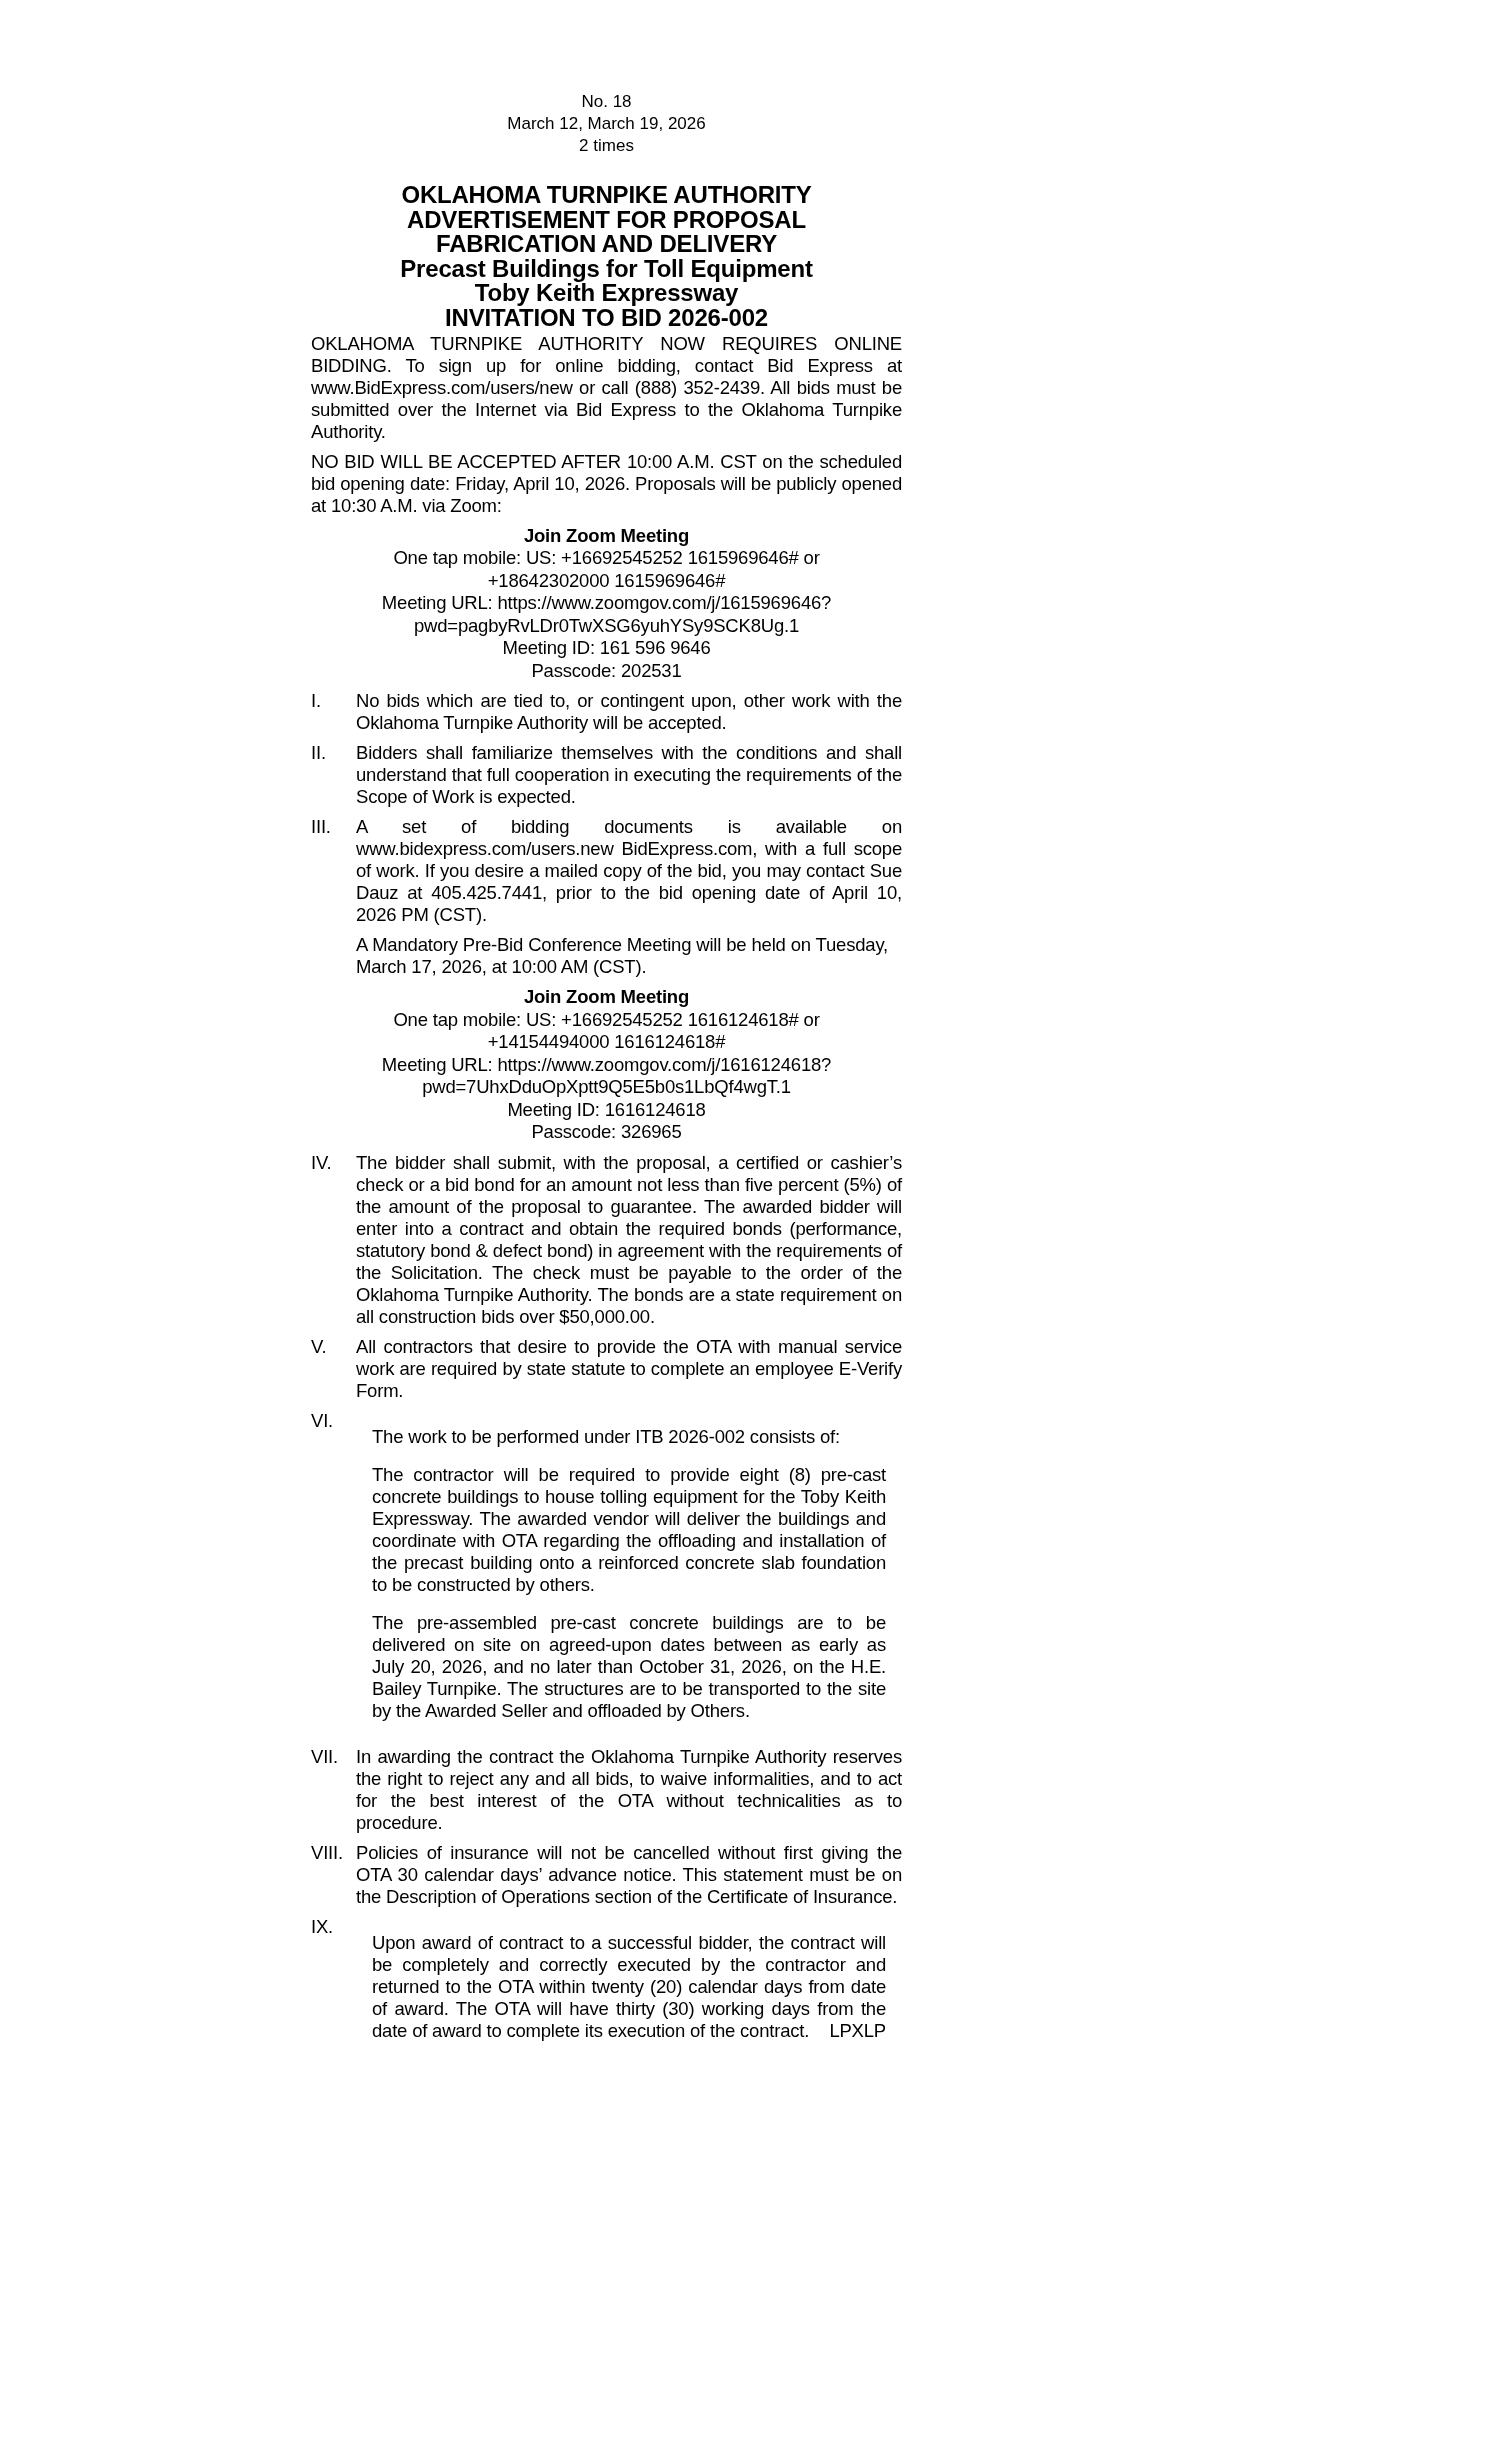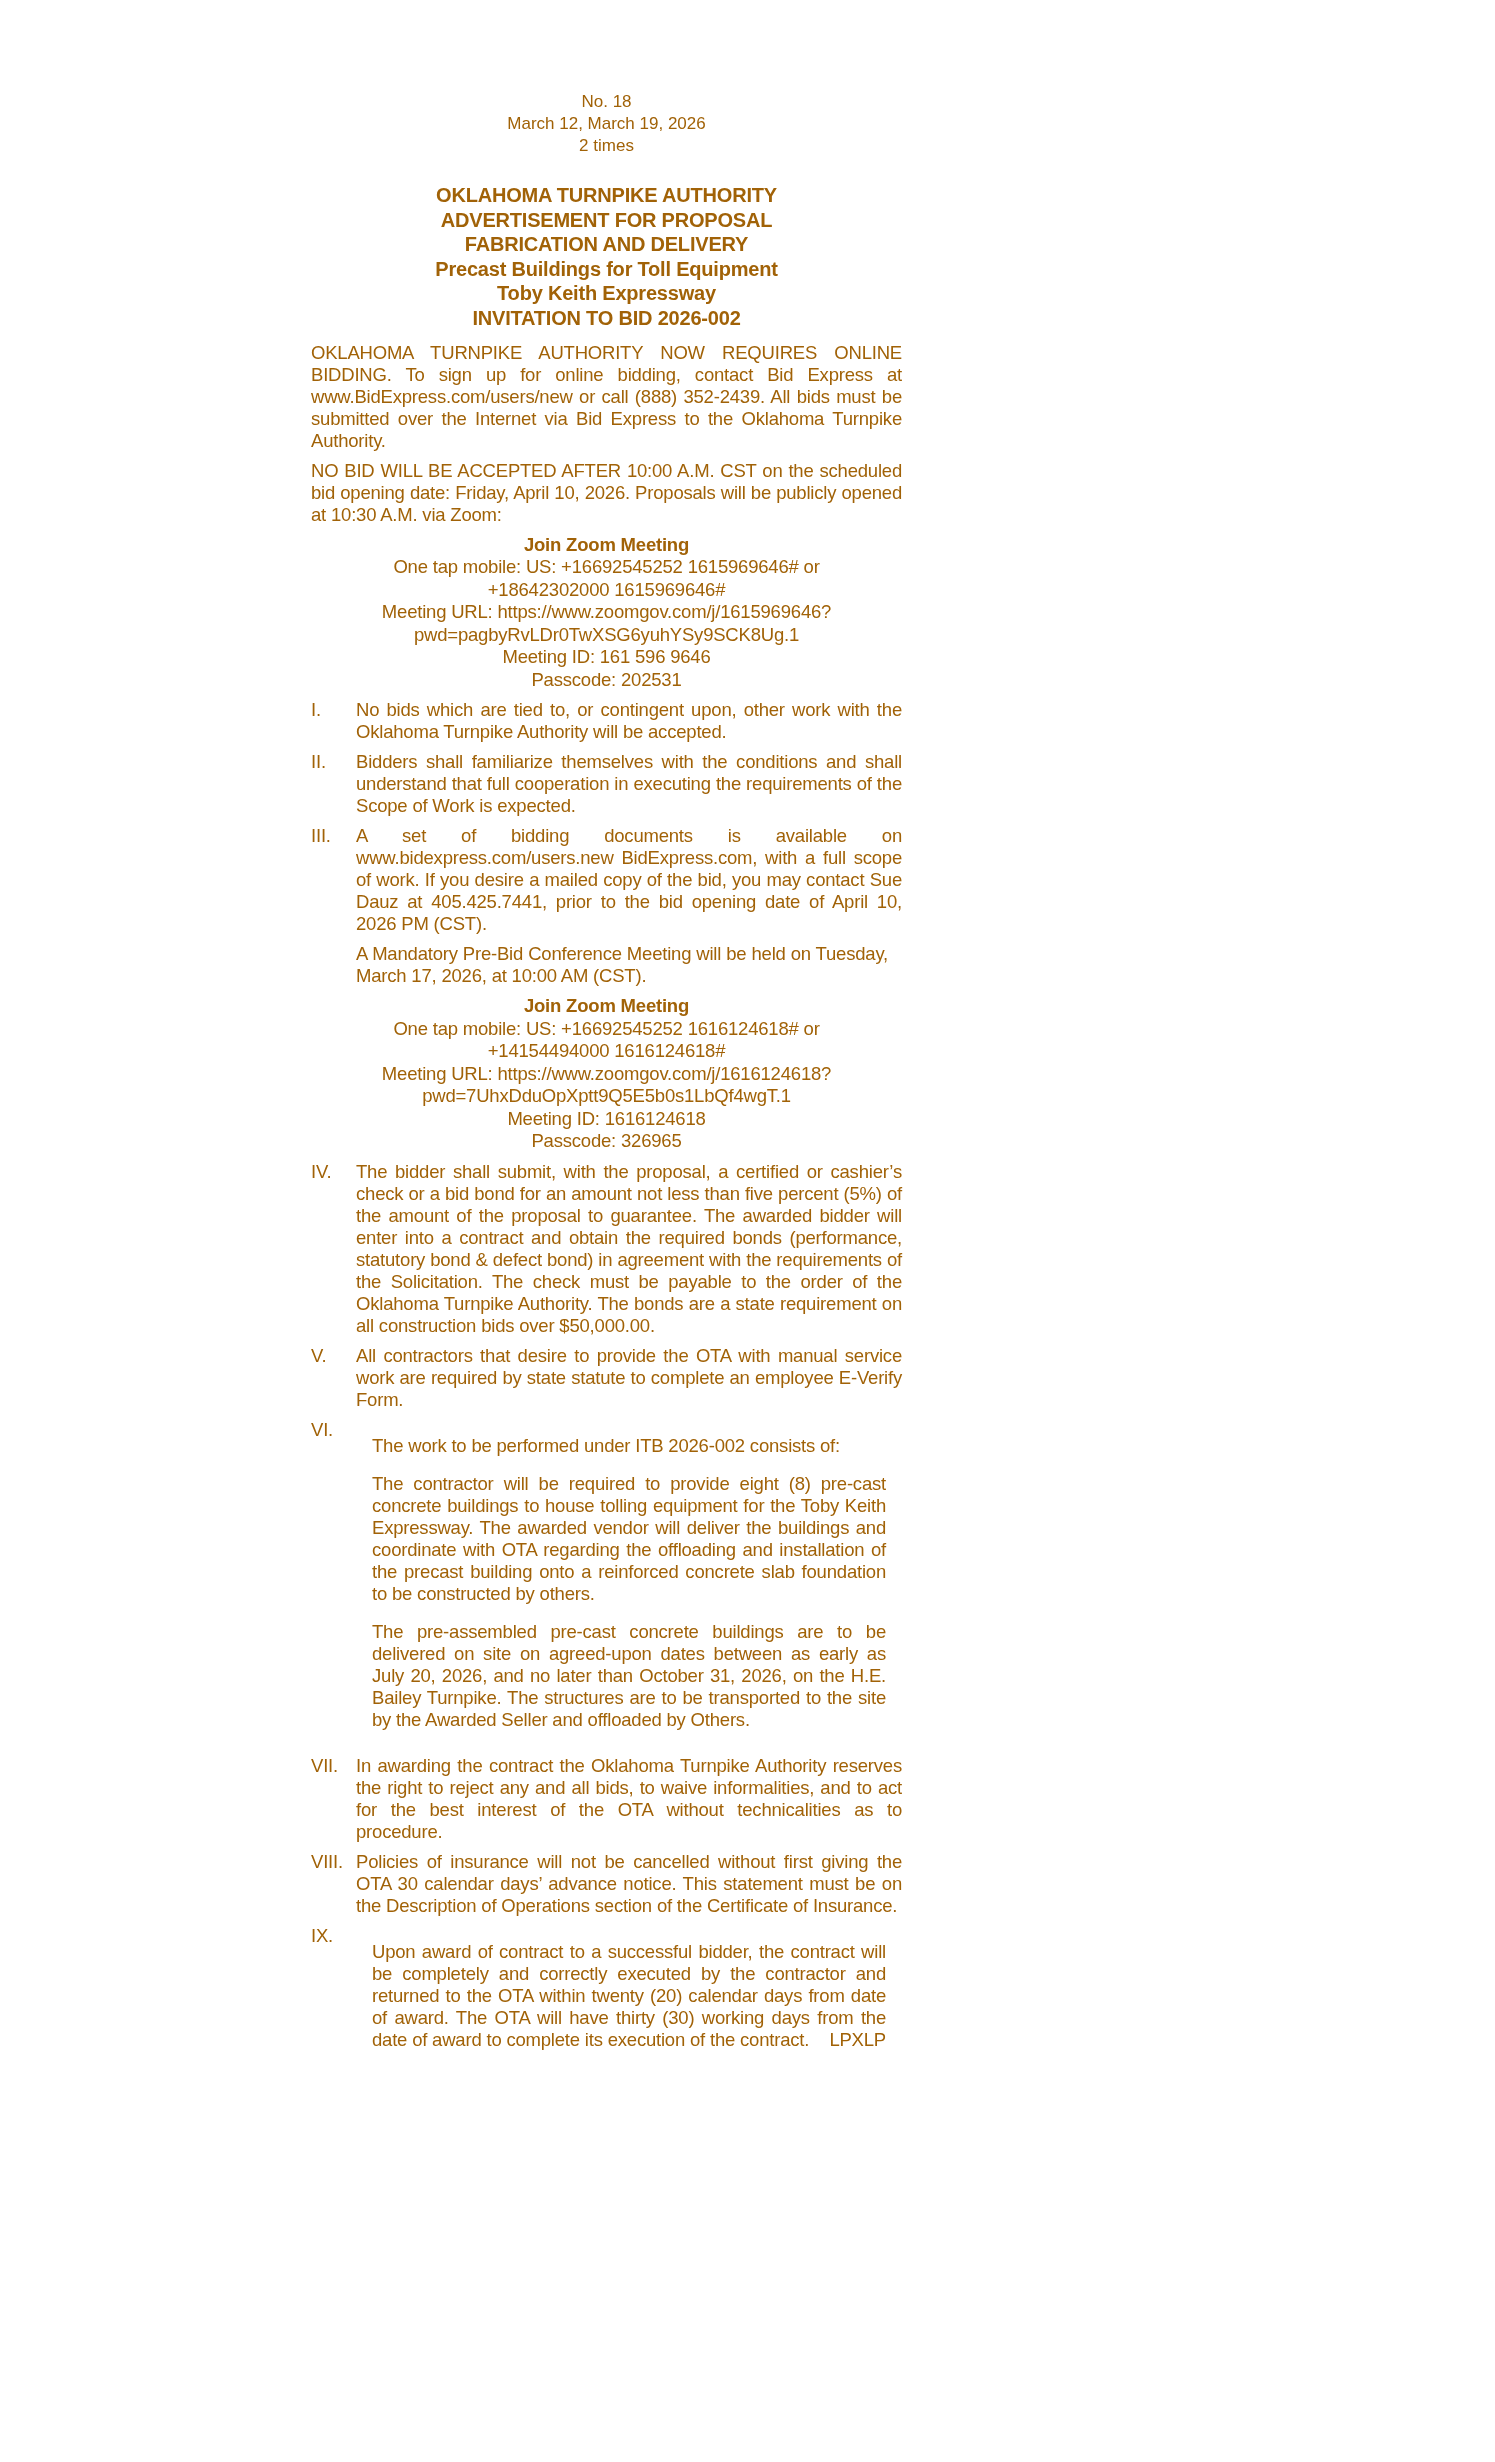--- a/index.html
+++ b/index.html
@@ -5,43 +5,43 @@
   html, body {
     margin: 0;
     padding: 0;
     background: #ffffff;
   }
   .sheet {
     position: relative;
     width: 1495px;
     height: 2462px;
     background: #ffffff;
-    color: #a16207;
+    color: #000000;
     font-family: "Liberation Sans", "DejaVu Sans", sans-serif;
     overflow: hidden;
   }
   .column {
     position: absolute;
     left: 311px;
     top: 91px;
     width: 591px;
   }
   .masthead {
     text-align: center;
     font-size: 17px;
     line-height: 22px;
     font-weight: 400;
   }
   .titles {
     text-align: center;
     font-weight: 700;
-    font-size: 20px;
+    font-size: 24px;
     line-height: 24.6px;
     margin-top: 26px;
-    margin-bottom: 11px;
+    margin-bottom: 2px;
   }
   .titles .title-line { letter-spacing: -0.2px; }
   .para {
     text-align: justify;
     font-size: 18.5px;
     line-height: 22px;
     letter-spacing: -0.2px;
     margin: 0 0 8px 0;
   }
   .zoom-block {

